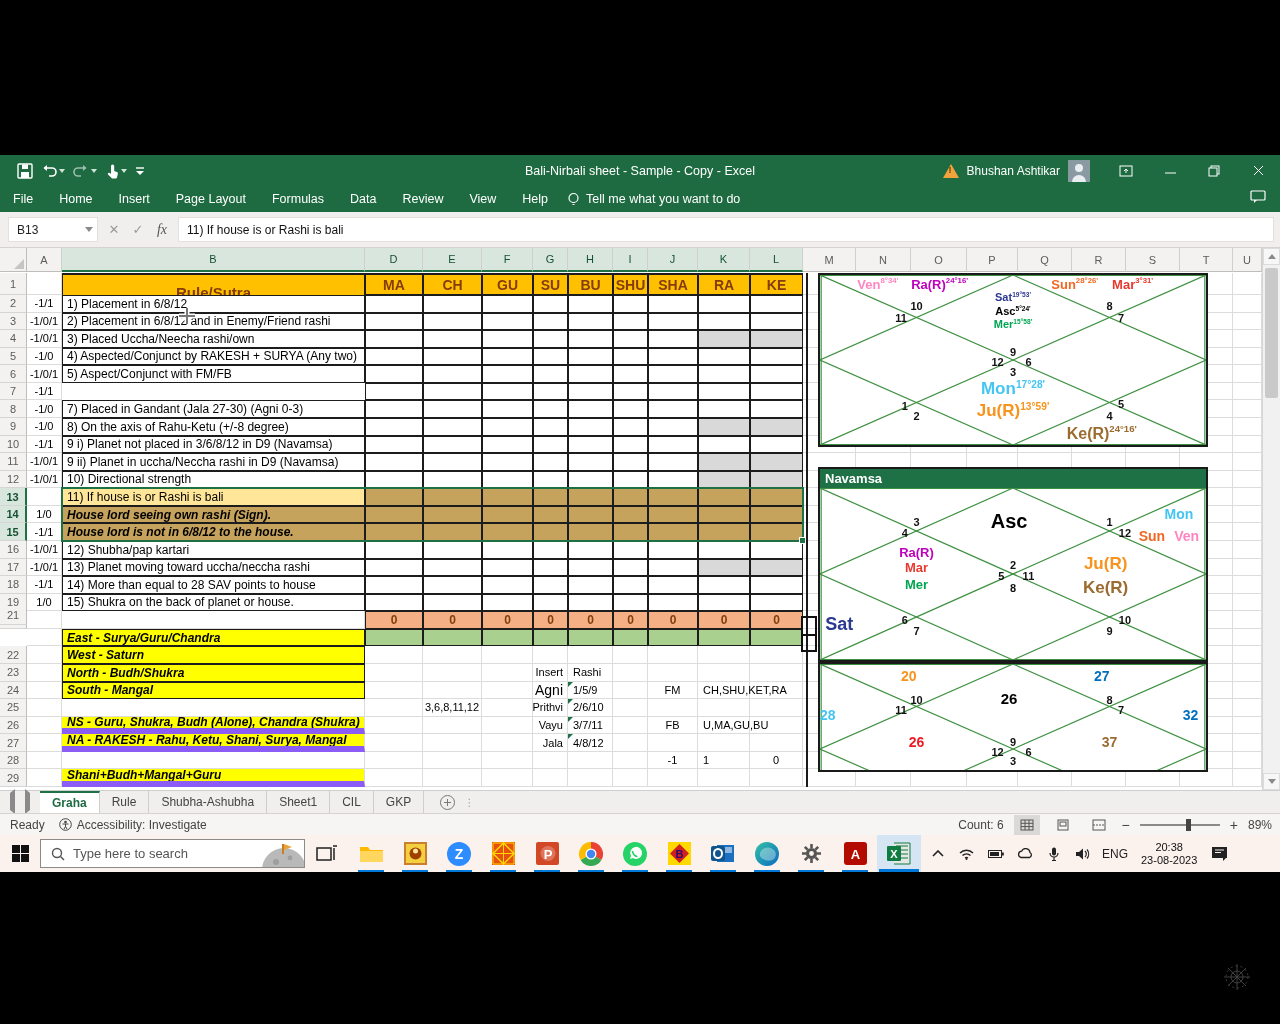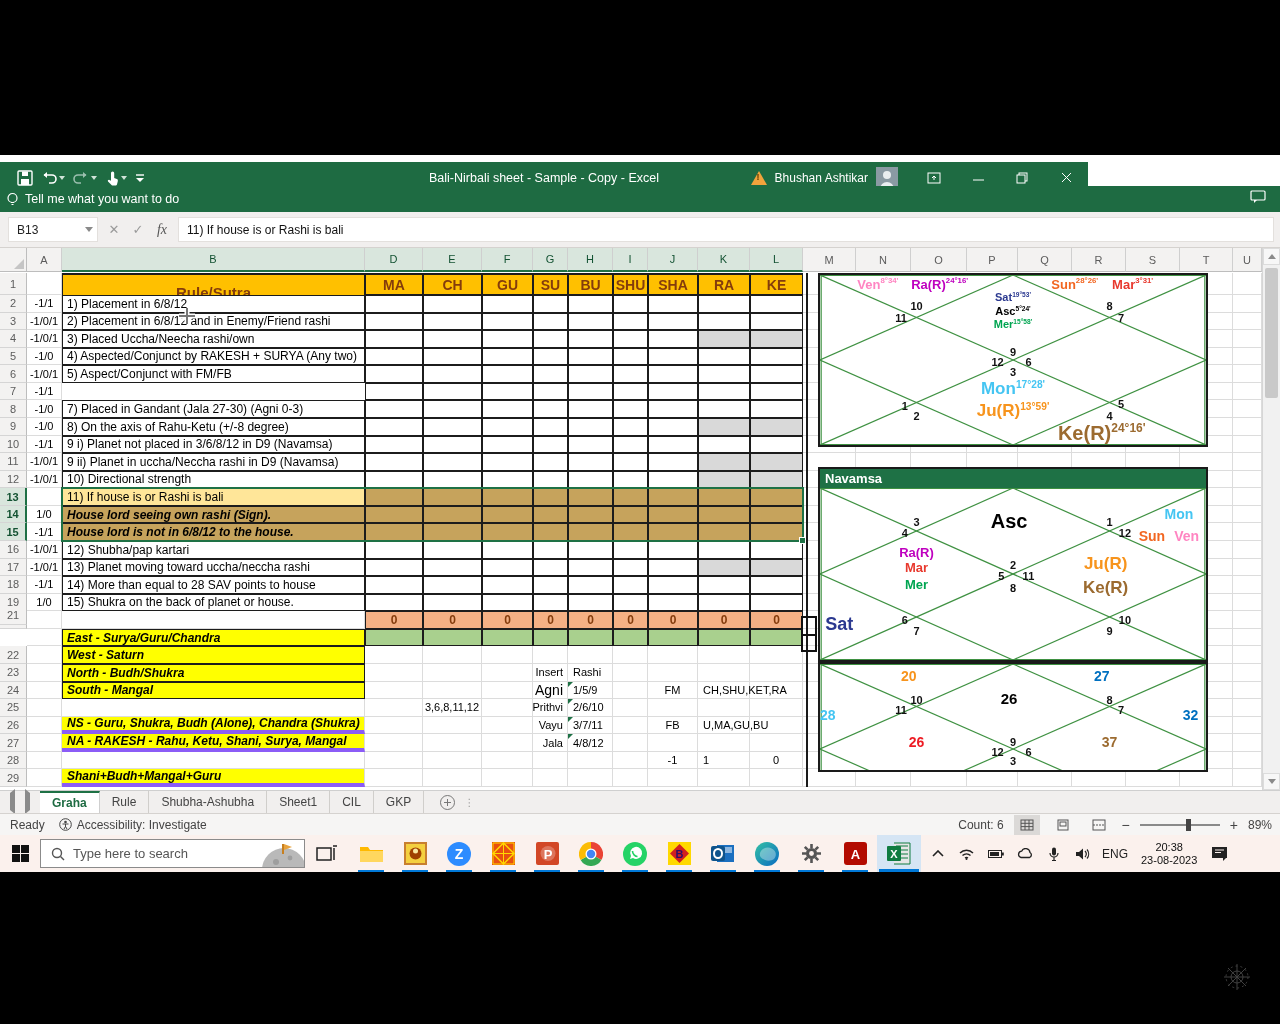--- a/index.html
+++ b/index.html
@@ -1,20 +1,20 @@
 <!DOCTYPE html>
 <html><head>
 <meta charset="utf-8">
 <style>
 *{margin:0;padding:0;box-sizing:border-box}
 body{font-family:"Liberation Sans",sans-serif;background:#000;width:1280px;height:1024px;overflow:hidden}
 .page{position:relative;width:1280px;height:1024px;background:#000}
 .screen{position:absolute;left:0;top:155px;width:1280px;height:717px;background:#fff;overflow:hidden}
 
-.titlebar{position:absolute;left:0;top:7px;width:1088px;height:31px;background:#1e6b42;display:flex;align-items:center;color:#fff}
+.titlebar{position:absolute;left:0;top:0;width:1280px;height:31px;background:#1e6b42;display:flex;align-items:center;color:#fff}
 .qat{display:flex;align-items:center;gap:2px;padding-left:14px}
 .qat-btn{display:flex;align-items:center;color:#fff;padding:0 3px;height:24px}
 .qat-btn svg{display:block}
 .chev{width:0;height:0;border-left:3px solid transparent;border-right:3px solid transparent;border-top:4px solid #cfe3d8;margin-left:2px}
 .win-title{position:absolute;left:0;right:0;text-align:center;font-size:12.5px;pointer-events:none}
 .tb-right{position:absolute;right:0;top:0;height:31px;display:flex;align-items:center;gap:0}
 .warn-tri{width:0;height:0;border-left:8px solid transparent;border-right:8px solid transparent;border-bottom:14px solid #f2a33c;position:relative;margin-right:8px}
 .warn-tri:after{content:"!";position:absolute;left:-2px;top:1px;font-size:9px;color:#5a3c00;font-weight:bold}
 .user-name{font-size:12px;margin-right:8px}
 .avatar{width:22px;height:22px;background:#8a9aa3;margin-right:14px;display:flex;align-items:flex-end;justify-content:center;overflow:hidden}
@@ -51,21 +51,21 @@
 .c.tb{border:1px solid #1c1c1c;padding-left:4px}
 .c.tc{border:1px solid #1c1c1c;justify-content:center}
 .c.topb{border-top:2px solid #1c1c1c}
 .c.hdr-or{background:#ffc000;color:#843c0c;font-weight:bold;font-size:14px;justify-content:center;padding-left:0}
 .c.rulehdr{font-size:15px}
 .c.gray{background:#d9d9d9}
 .c.sel{background:#c6a35c}
 .c.active{background:#ffe699}
 .c.ital{font-style:italic;font-weight:bold}
 .c.yel{background:#ffff00;font-weight:bold;font-style:italic}
-.c.yelnb{background:#ffff00;font-weight:bold;font-style:italic;border:none;border-right:1px solid #dcdcdc;border-bottom:4px solid #8b5cf6}
+.c.yelnb{background:#ffff00;font-weight:bold;font-style:italic;border:none;border-right:1px solid #dcdcdc;border-bottom:6px solid #8b5cf6}
 .c.zero{background:#f4b084;color:#843c0c;font-weight:bold}
 .c.greenc{background:#a9d08e}
 .tri{position:absolute;left:0;top:0;width:0;height:0;border-top:5px solid #1e7145;border-right:5px solid transparent}
 
 .selbox{position:absolute;border:2px solid #1e7145;pointer-events:none;z-index:5}
 .fillhandle{position:absolute;width:7px;height:7px;background:#1e7145;border:1px solid #fff;z-index:6}
 .cursor{position:absolute;z-index:9;pointer-events:none}
 
 .vline{position:absolute;background:#1a1a1a;z-index:3}
 .minibox{position:absolute;border:2px solid #111;z-index:3;background:transparent}
@@ -191,20 +191,31 @@
           </div>
       <div class="caption-btn">
             <svg width="11" height="11">
               <path d="M1 1 L10 10 M10 1 L1 10" stroke="#fff"></path>
             </svg>
           </div>
     </div>
   </div>
 
   <div class="menubar">
+    <div id="menu-items" style="display:flex">
+          <div class="menu-item">File</div>
+          <div class="menu-item">Home</div>
+          <div class="menu-item">Insert</div>
+          <div class="menu-item">Page Layout</div>
+          <div class="menu-item">Formulas</div>
+          <div class="menu-item">Data</div>
+          <div class="menu-item">Review</div>
+          <div class="menu-item">View</div>
+          <div class="menu-item">Help</div>
+        </div>
     <div class="tellme">
       <svg width="13" height="15">
             <circle cx="6.5" cy="6" r="4.5" fill="none" stroke="#fff" stroke-width="1.2"></circle>
             <path d="M5 10.5 h3 M5.5 12.5 h2" stroke="#fff"></path>
           </svg>
       <span>Tell me what you want to do</span>
     </div>
     <div class="menu-right"><svg width="16" height="14">
             <rect x="1" y="1" width="14" height="9" rx="1" fill="none" stroke="#fff" stroke-width="1.2"></rect>
             <path d="M4 10 l0 3 3-3" fill="#fff"></path>
@@ -889,21 +900,21 @@
               <div class="khouse" style="left: 75%; top: 83%;">4</div>
               <div class="kpl" style="left: 15%; top: 5%; color: rgb(255, 133, 194); font-size: 13px;">Ven<sup>8°34'</sup></div>
               <div class="kpl" style="left: 31%; top: 5%; color: rgb(191, 0, 191); font-size: 13px;">Ra(R)<sup>24°16'</sup></div>
               <div class="kpl" style="left: 66%; top: 5%; color: rgb(242, 103, 34); font-size: 13px;">Sun<sup>28°26'</sup></div>
               <div class="kpl" style="left: 81%; top: 5%; color: rgb(232, 57, 46); font-size: 13px;">Mar<sup>3°31'</sup></div>
               <div class="kpl" style="left: 50%; top: 13%; color: rgb(43, 57, 144); font-size: 11px;">Sat<sup>19°53'</sup></div>
               <div class="kpl" style="left: 50%; top: 21%; color: rgb(0, 0, 0); font-size: 11px;">Asc<sup>5°24'</sup></div>
               <div class="kpl" style="left: 50%; top: 29%; color: rgb(0, 165, 81); font-size: 11px;">Mer<sup>15°58'</sup></div>
               <div class="kpl" style="left: 50%; top: 67%; color: rgb(69, 197, 242); font-size: 17px;">Mon<sup>17°28'</sup></div>
               <div class="kpl" style="left: 50%; top: 80%; color: rgb(247, 148, 29); font-size: 17px;">Ju(R)<sup>13°59'</sup></div>
-              <div class="kpl" style="left: 73%; top: 93%; color: rgb(156, 107, 48); font-size: 20px;">Ke(R)<sup>24°16'</sup></div>
+              <div class="kpl" style="left: 73%; top: 93%; color: rgb(156, 107, 48); font-size: 16px;">Ke(R)<sup>24°16'</sup></div>
             </div>
           </div>
         </div>
         <div class="chart" style="top: 312px;">
           <div class="chart-hdr">
             <span>Navamsa</span>
           </div>
           <div class="chart-body" style="height: 172px;">
             <div class="kwrap" style="height: 172px;">
               <svg viewBox="0 0 100 100" preserveAspectRatio="none">

